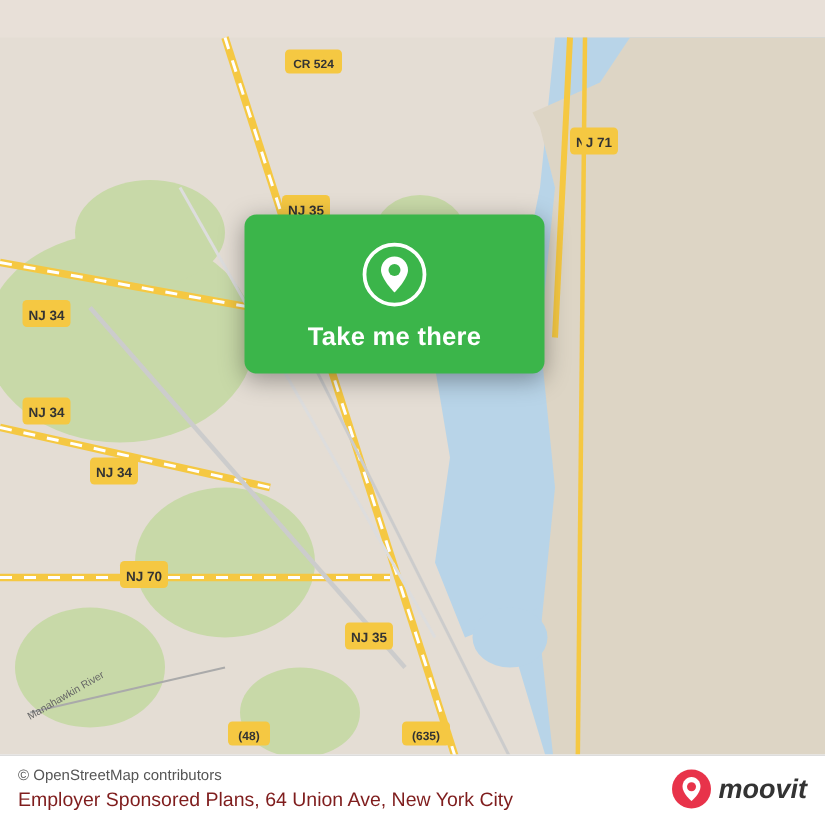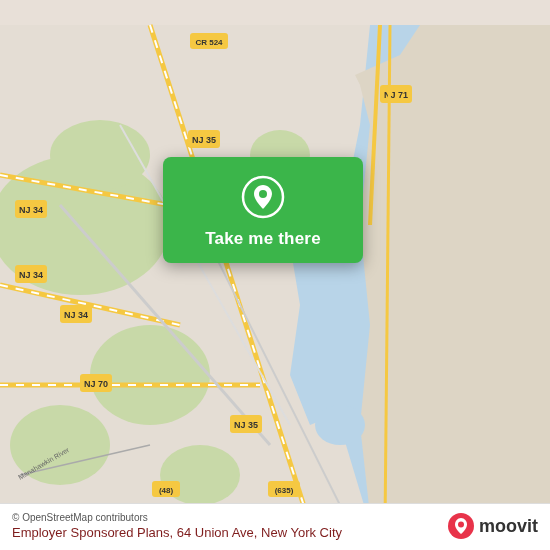--- a/index.html
+++ b/index.html
@@ -25,21 +25,21 @@
       position: absolute;
       top: 0;
       left: 0;
       width: 100%;
       height: 100%;
     }
 
     
     #take-me-there-card {
       position: absolute;
-      top: 157px;
+      top: 143px;
       left: 163px;
       width: 200px;
       background: #3bb54a;
       border-radius: 8px;
       display: flex;
       flex-direction: column;
       align-items: center;
       padding: 18px 16px 14px 16px;
       box-shadow: 0 4px 16px rgba(0,0,0,0.35);
       cursor: pointer;
@@ -98,20 +98,21 @@
 
     #moovit-icon {
       width: 28px;
       height: 28px;
     }
 
     #moovit-text {
       font-size: 18px;
       font-weight: 700;
       color: #333;
+      font-style: italic;
     }
   </style>
 </head>
 <body>
 
 <div id="map-container">
 
   <svg id="map-svg" viewBox="0 0 550 500" xmlns="http://www.w3.org/2000/svg">
 
     <rect width="550" height="500" fill="#e4ddd4"></rect>

